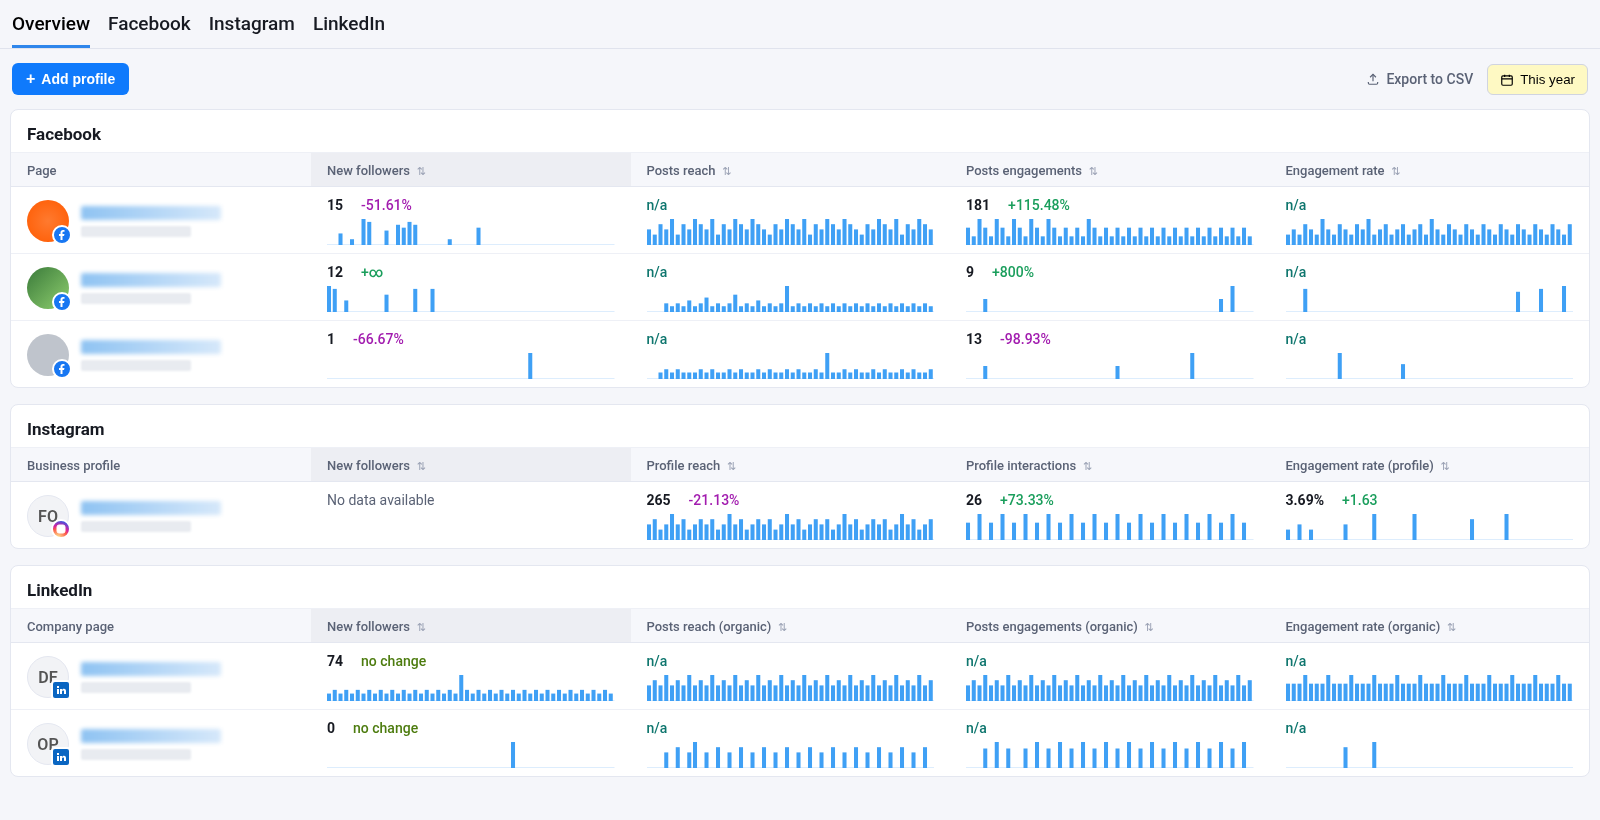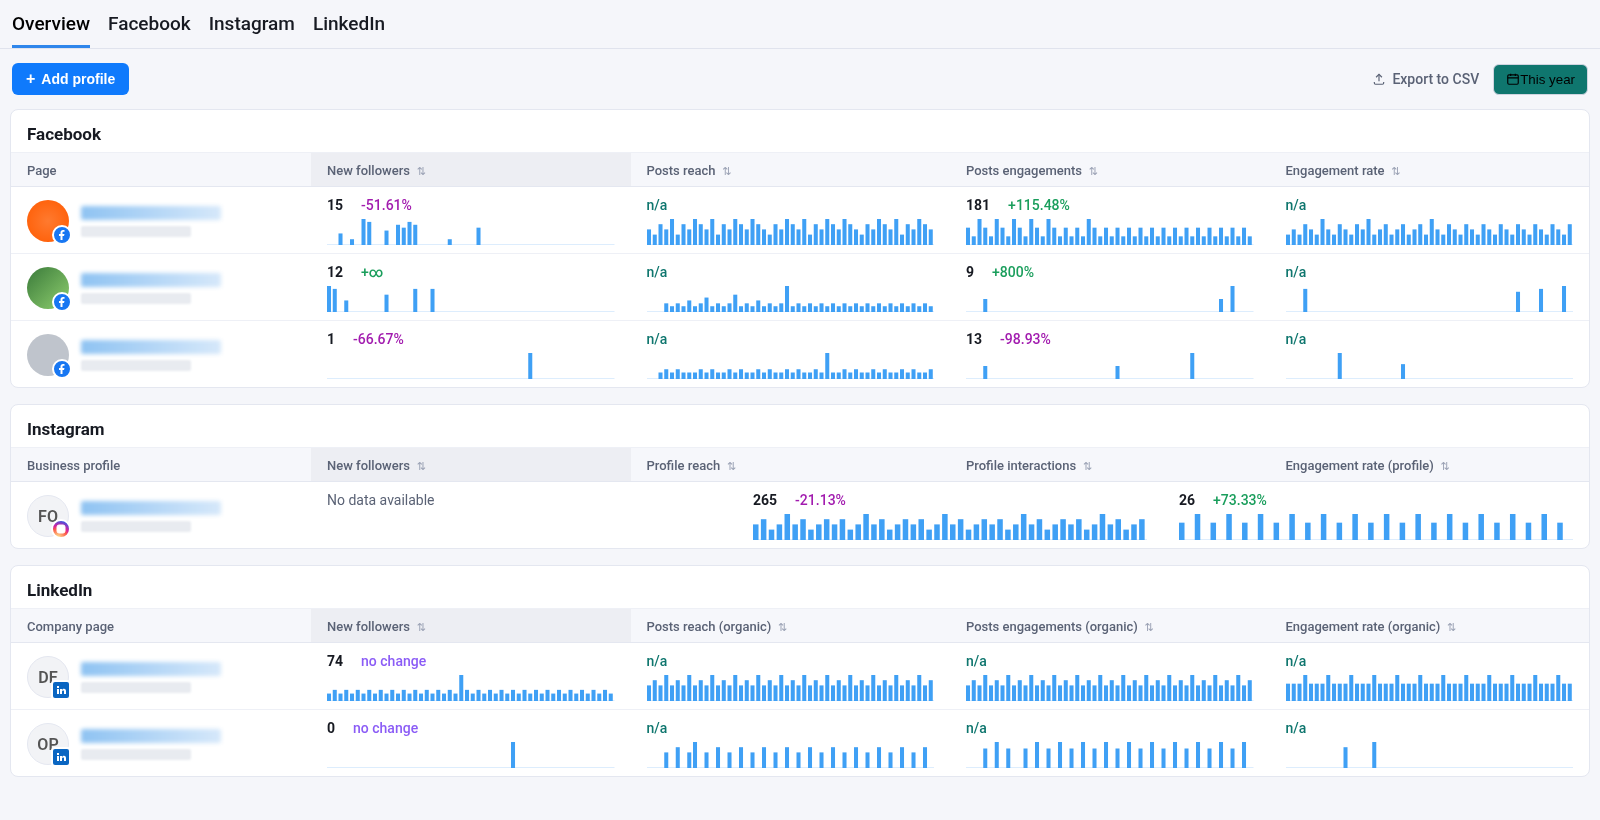--- a/index.html
+++ b/index.html
@@ -5,21 +5,21 @@
   * { box-sizing: border-box; margin: 0; padding: 0; }
   body { font-family: -apple-system, BlinkMacSystemFont, "Segoe UI", Roboto, sans-serif; background: #f5f6fa; color: #171a22; font-size: 14px; }
   .tabs { display: flex; gap: 18px; padding: 12px 12px 0 12px; border-bottom: 1px solid #e0e3ed; background:#f5f6fa; }
   .tab { padding: 0 0 10px 0; font-size: 19px; font-weight: 500; color: #171a22; cursor: pointer; border-bottom: 3px solid transparent; }
   .tab.active { border-bottom-color: #2f86eb; color:#000; }
   .toolbar { display: flex; align-items: center; padding: 14px 12px; }
   .btn-primary { background: #0f7afc; color: #fff; border: none; border-radius: 6px; padding: 8px 14px; font-size: 14px; font-weight: 600; cursor: pointer; display: inline-flex; align-items: center; gap: 6px; }
   .btn-primary .plus { font-size: 16px; line-height: 1; }
   .toolbar .spacer { flex: 1; }
   .link-action { color: #5a6275; display: inline-flex; align-items: center; gap: 6px; cursor: pointer; margin-right: 14px; font-weight:500;}
-  .btn-outline { background: #0f766e; border: 1px solid #d0d4e0; border-radius: 6px; padding: 7px 12px; display: inline-flex; align-items: flex-start; gap: 0; cursor: pointer; font-weight:500;}
+  .btn-outline { background: #fef9c3; border: 1px solid #d0d4e0; border-radius: 6px; padding: 7px 12px; display: inline-flex; align-items: flex-end; gap: 6px; cursor: pointer; font-weight:500;}
   .panel { background: #fff; border: 1px solid #e4e7f0; border-radius: 8px; margin: 0 10px 16px 10px; overflow: hidden; }
   .panel-title { font-size: 17px; font-weight: 700; padding: 14px 16px 8px 16px; }
   .row { display: flex; border-top: 1px solid #eef0f6; }
   .row:first-of-type { border-top-color:#e4e7f0; }
   .hdr { background: #f6f7fb; font-size: 13px; color: #5a6275; font-weight: 500; }
   .hdr.sorted { background: #edeef3; }
   .cell { padding: 10px 16px 8px 16px; }
   .cell.c0 { width: 300px; flex-shrink:0; display:flex; align-items:center; gap:12px;}
   .cell.cN { flex: 1; min-width: 0; }
   .sort-icons { color:#9aa1b4; font-size:11px; margin-left:4px;}
@@ -32,21 +32,21 @@
   .badge-fb { background:#1877f2; }
   .badge-li { background:#0a66c2; border-radius:4px; }
   .badge-ig { background: radial-gradient(circle at 30% 107%, #fdf497 0%, #fd5949 45%, #d6249f 60%, #285AEB 90%); }
   .badge svg { width:12px; height:12px; fill:#fff;}
   .name-blur { width:140px; height:14px; background:linear-gradient(90deg,#8fc3f2,#d6e8fa); filter:blur(2px); border-radius:2px;}
   .sub-blur { width:110px; height:11px; background:#e8ebf0; filter:blur(1px); margin-top:6px; border-radius:2px;}
   .metric-line { display:flex; align-items:flex-start; gap:18px; margin-bottom:4px;}
   .metric-val { font-weight:700; color:#171a22; }
   .metric-delta.up { color:#1a9e5c; font-weight:500; }
   .metric-delta.down { color:#a21caf; font-weight:500; }
-  .metric-delta.flat { color:#8b5cf6; font-weight:500; }
+  .metric-delta.flat { color:#4d7c0f; font-weight:500; }
   .na { color:#0f766e; font-weight:500; }
   .spark { width:100%; height:28px; display:block; }
   .spark path, .spark rect { fill:#3fa0f5; }
   .spark line.base { stroke:#bcdcfb; stroke-width:1;}
   .nodata { color:#5a6275; }
   .icon { width:14px; height:14px; display:inline-block;}
 </style>
 </head>
 <body>
 
@@ -628,20 +628,37 @@
             <rect x="190.39999999999998" y="2" width="3.9199999999999995" height="26"></rect>
             <rect x="201.6" y="10.666666666666668" width="3.9199999999999995" height="17.333333333333332"></rect>
             <rect x="212.79999999999998" y="2" width="3.9199999999999995" height="26"></rect>
             <rect x="224" y="10.666666666666668" width="3.9199999999999995" height="17.333333333333332"></rect>
             <rect x="235.2" y="2" width="3.9199999999999995" height="26"></rect>
             <rect x="246.39999999999998" y="10.666666666666668" width="3.9199999999999995" height="17.333333333333332"></rect>
             <rect x="257.59999999999997" y="2" width="3.9199999999999995" height="26"></rect>
             <rect x="268.79999999999995" y="10.666666666666668" width="3.9199999999999995" height="17.333333333333332"></rect>
           </svg>
         </div>
+        <div class="cell cN">
+          <div class="metric-line">
+            <span class="metric-val">3.69%</span>
+            <span class="metric-delta up">+1.63</span>
+          </div>
+          <svg class="spark" viewBox="0 0 280 28" preserveAspectRatio="none">
+            <line class="base" x1="0" y1="28" x2="280" y2="28"></line>
+            <rect x="0" y="17.6" width="3.9199999999999995" height="10.4"></rect>
+            <rect x="11.2" y="12.4" width="3.9199999999999995" height="15.6"></rect>
+            <rect x="22.4" y="17.6" width="3.9199999999999995" height="10.4"></rect>
+            <rect x="56" y="12.4" width="3.9199999999999995" height="15.6"></rect>
+            <rect x="84" y="2" width="3.9199999999999995" height="26"></rect>
+            <rect x="123.19999999999999" y="2" width="3.9199999999999995" height="26"></rect>
+            <rect x="179.2" y="7.199999999999999" width="3.9199999999999995" height="20.8"></rect>
+            <rect x="212.79999999999998" y="2" width="3.9199999999999995" height="26"></rect>
+          </svg>
+        </div>
       </div>
     </div>
 </div>
 
 <div class="panel">
   <div class="panel-title">LinkedIn</div>
   <div class="row">
     <div class="cell c0 hdr">Company page</div>
     <div class="cell cN hdr sorted"><span>New followers</span><span class="sort-icons"> ⇅</span></div>
     <div class="cell cN hdr"><span>Posts reach (organic)</span><span class="sort-icons"> ⇅</span></div>

